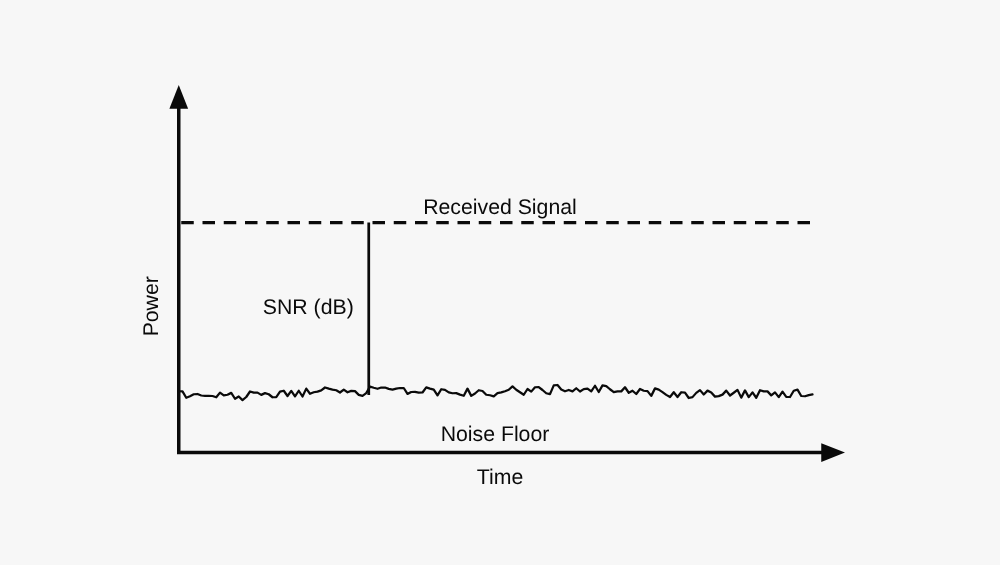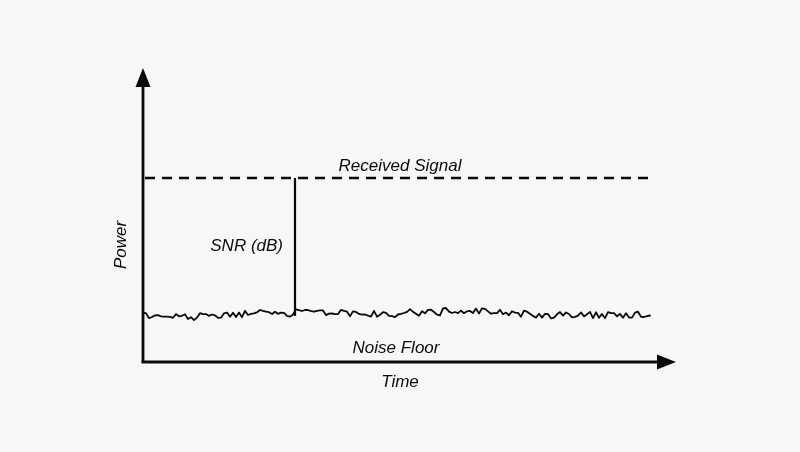--- a/index.html
+++ b/index.html
@@ -9,21 +9,20 @@
     height: 452px;
     background: #f7f7f7;
     overflow: hidden;
     font-family: "Liberation Sans", sans-serif;
   }
   .stage {
     position: relative;
     width: 800px;
     height: 452px;
     background: #f7f7f7;
-    font-style: italic;
   }
   svg text {
     fill: #0a0a0a;
     font-family: "Liberation Sans", sans-serif;
     font-size: 17px;
   }
 </style>
 </head>
 <body>
 

